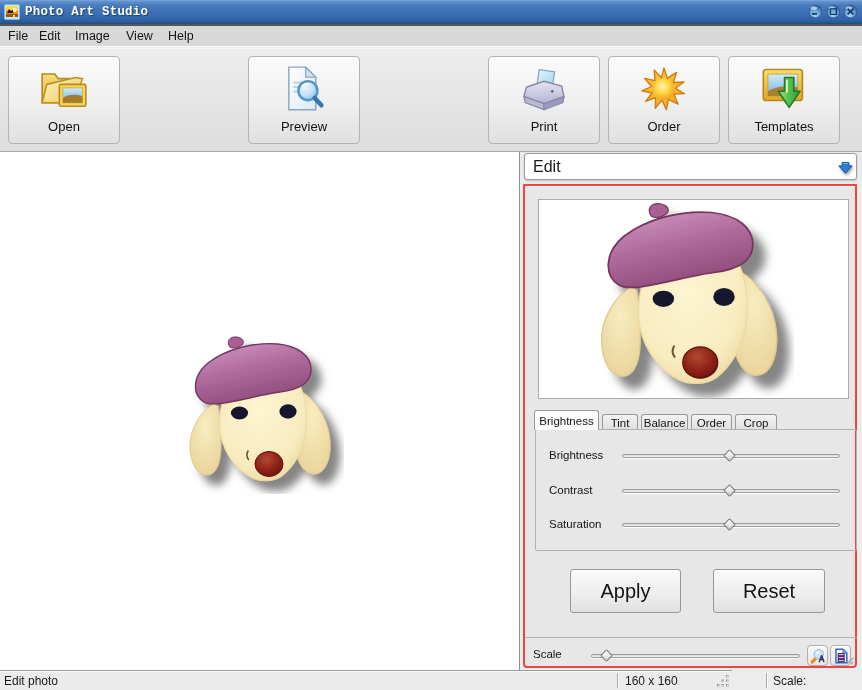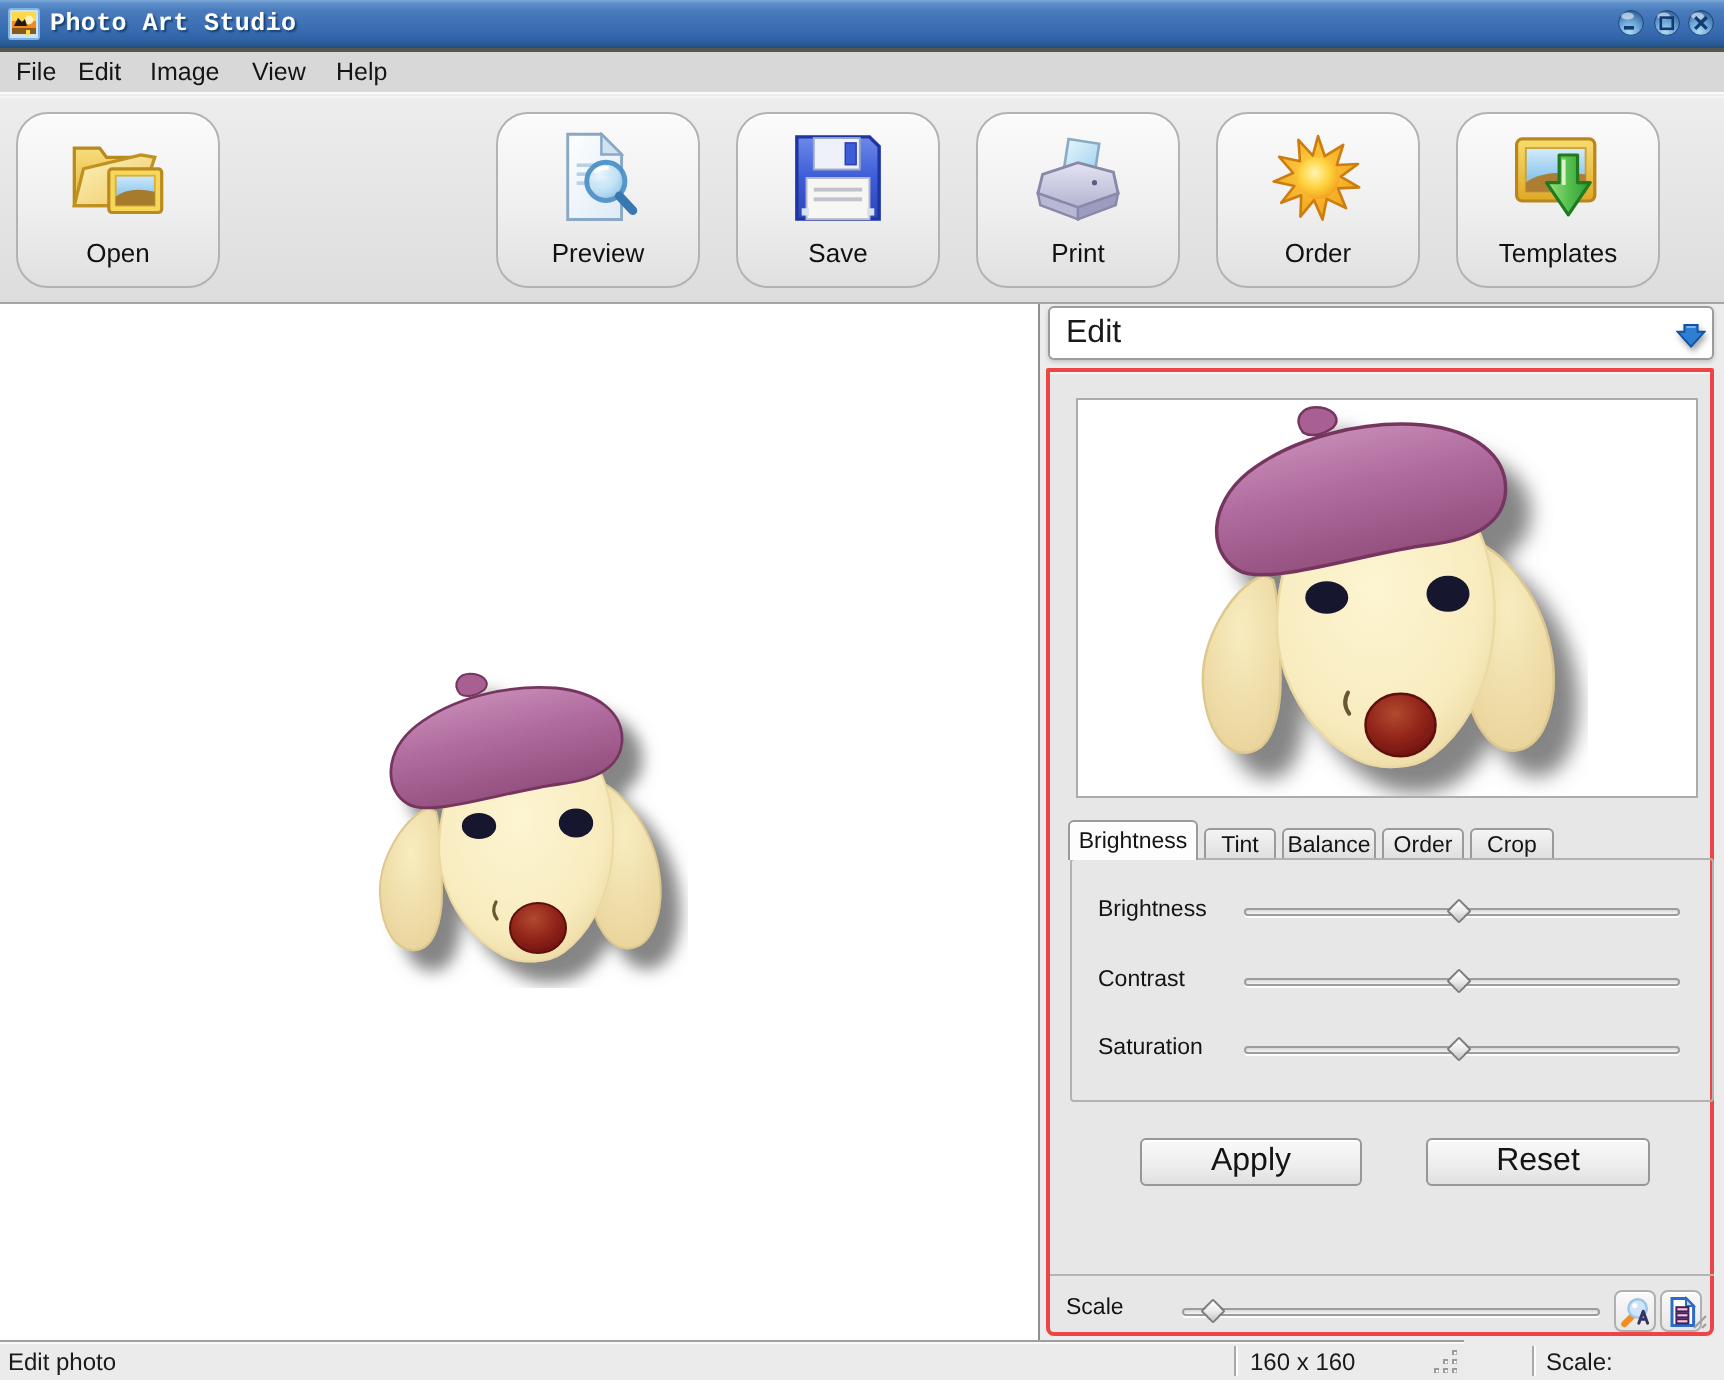--- a/index.html
+++ b/index.html
@@ -23,22 +23,22 @@
   
   .menubar { position:absolute; left:0; top:26px; width:862px; height:21px; background:#d8d8d8;
     border-bottom:1px solid #fbfbfb; }
   .menu-item { position:absolute; top:3px; font-size:12.5px; color:#141414; }
   .mi-0 { left:8px; } .mi-1 { left:39px; } .mi-2 { left:75px; } .mi-3 { left:126px; } .mi-4 { left:168px; }
 
   
   .toolbar { position:absolute; left:0; top:48px; width:862px; height:104px;
     background: linear-gradient(#ededed, #dddddd);
     border-top:1px solid #f6f6f6; border-bottom:1px solid #a6a6a6; }
-  .tool-button { position:absolute; top:7px; width:102px; height:88px;
-    border:1px solid #b3b3b3; border-radius:16px;
+  .tool-button { position:absolute; top:7px; width:112px; height:88px;
+    border:1px solid #b3b3b3; border-radius:4px;
     background: linear-gradient(#fbfbfb, #efefef 55%, #e0e0e0);
     box-shadow: inset 0 1px 0 #ffffff;
     display:flex; flex-direction:column; align-items:center; }
   .tool-button .ticon { width:46px; height:46px; margin-top:9px; }
   .tool-button .tlabel { margin-top:7px; font-size:13px; color:#111; }
 
   
   .main { position:absolute; left:0; top:152px; width:862px; height:518px; background:#ececec; }
   .canvas { position:absolute; left:0; top:0; width:519px; height:518px; background:#ffffff; }
   .divider { position:absolute; left:519px; top:0; width:1px; height:518px; background:#8f8f8f; }
@@ -76,24 +76,24 @@
   .slider-row .track { position:absolute; left:86px; top:8px; width:218px; height:4px;
     border:1px solid #9d9d9d; border-radius:3px;
     background: linear-gradient(#d9d9d9, #f3f3f3); box-shadow: 0 1px 0 #fcfcfc; }
   .thumb { position:absolute; top:-4px; width:9px; height:9px;
     background: linear-gradient(135deg, #fdfdfd, #ececec 50%, #c6c6c6);
     border:1px solid #7d7d7d; transform: rotate(45deg); border-radius:1px; }
   .row-0 { top:16px; } .row-1 { top:51px; } .row-2 { top:85px; }
   .thumb-mid { left:calc(49.5% - 5px); }
 
   .panel-buttons { position:absolute; left:0; top:383px; width:334px; height:30px; }
-  .push-button { position:absolute; top:0; height:24px; border:1px solid #979797; border-radius:3px;
+  .push-button { position:absolute; top:0; height:44px; border:1px solid #979797; border-radius:3px;
     background: linear-gradient(#f9f9f9, #ededed 60%, #e0e0e0);
     box-shadow: inset 0 1px 0 #ffffff;
-    font-size:16px; color:#141414; display:flex; align-items:center; justify-content:center;
+    font-size:20px; color:#141414; display:flex; align-items:center; justify-content:center;
     font-family:"Liberation Sans", sans-serif; }
   .apply-btn { left:45px; width:111px; }
   .reset-btn { left:188px; width:112px; }
 
   .scale-row { position:absolute; left:0; top:451px; width:332px; height:31px; border-top:1px solid #b5b5b5; }
   .scale-row .slabel { position:absolute; left:8px; top:10px; font-size:11.5px; color:#141414; }
   .scale-row .track { position:absolute; left:66px; top:16px; width:209px; height:4px;
     border:1px solid #9d9d9d; border-radius:3px;
     background: linear-gradient(#d9d9d9, #f3f3f3); box-shadow: 0 1px 0 #fcfcfc; }
   .thumb-scale { left:10px; }
@@ -253,40 +253,20 @@
         <rect x="16" y="18" width="14" height="1.6" fill="#b9cfe4"></rect>
         <rect x="16" y="22" width="16" height="1.6" fill="#b9cfe4"></rect>
         <rect x="16" y="26" width="12" height="1.6" fill="#b9cfe4"></rect>
         <circle cx="29" cy="26" r="8.5" fill="url(#gGlass)" opacity="0.92" stroke="#4a90c8" stroke-width="2.2"></circle>
         <path d="M35,32.5 L41,39" stroke="#3878b0" stroke-width="4" stroke-linecap="round"></path>
         <path d="M24.5,21.5 a6,6 0 0 1 5,-1.5" stroke="#ffffff" stroke-width="1.8" fill="none" stroke-linecap="round"></path>
       </svg>
       <span class="tlabel">Preview</span>
     </div>
 
-    <div class="tool-button" style="left:368px">
-      <svg class="ticon" viewBox="5 5 38 38">
-        <defs>
-          <linearGradient id="gFlop" x1="0" y1="0" x2="0" y2="1">
-            <stop offset="0" stop-color="#6d8ae8"></stop>
-              <stop offset="0.5" stop-color="#3c5cd8"></stop>
-              <stop offset="1" stop-color="#2a46bc"></stop>
-          </linearGradient>
-        </defs>
-        <path d="M7,7 H37 L41,11 V41 H7 Z" fill="url(#gFlop)" stroke="#1e34a0" stroke-width="1.4"></path>
-        <rect x="14" y="7.5" width="19" height="13" fill="#eef2f8" stroke="#9aa8c8" stroke-width="0.8"></rect>
-        <rect x="27" y="9.5" width="4.5" height="9" fill="#3c5cd8" stroke="#2a3eae" stroke-width="0.6"></rect>
-        <rect x="11" y="24" width="26" height="17" fill="#f6f6f2" stroke="#b8b8c8" stroke-width="0.8"></rect>
-        <rect x="14" y="28" width="20" height="1.6" fill="#c2c2cc"></rect>
-        <rect x="14" y="32" width="20" height="1.6" fill="#c2c2cc"></rect>
-        <rect x="9" y="36.5" width="3" height="3" fill="#d8e0f4"></rect>
-        <rect x="36" y="36.5" width="3" height="3" fill="#d8e0f4"></rect>
-      </svg>
-      <span class="tlabel">Save</span>
-    </div>
 
     <div class="tool-button" style="left:488px">
       <svg class="ticon" viewBox="5 4 38 39">
         <defs>
           <linearGradient id="gPrn" x1="0" y1="0" x2="0" y2="1">
             <stop offset="0" stop-color="#e4e4f2"></stop>
               <stop offset="1" stop-color="#b4b4d2"></stop>
           </linearGradient>
           <linearGradient id="gPaper" x1="0" y1="0" x2="1" y2="1">
             <stop offset="0" stop-color="#e8f6fd"></stop>

